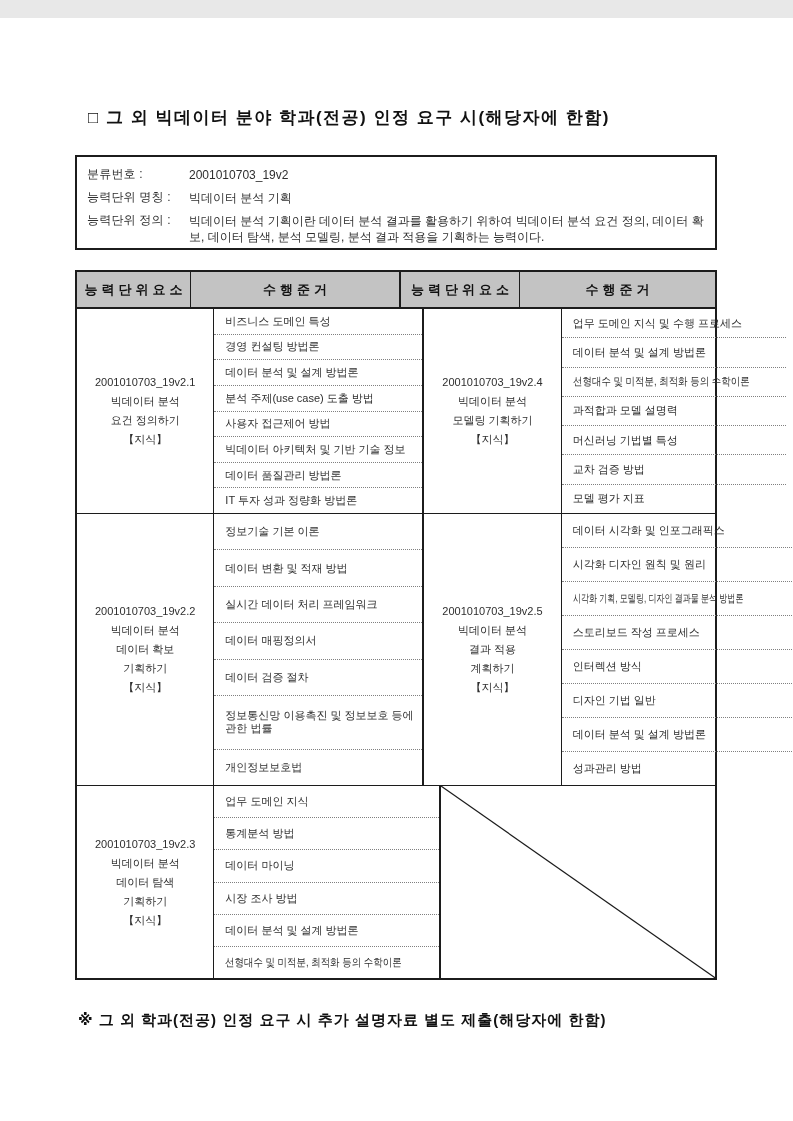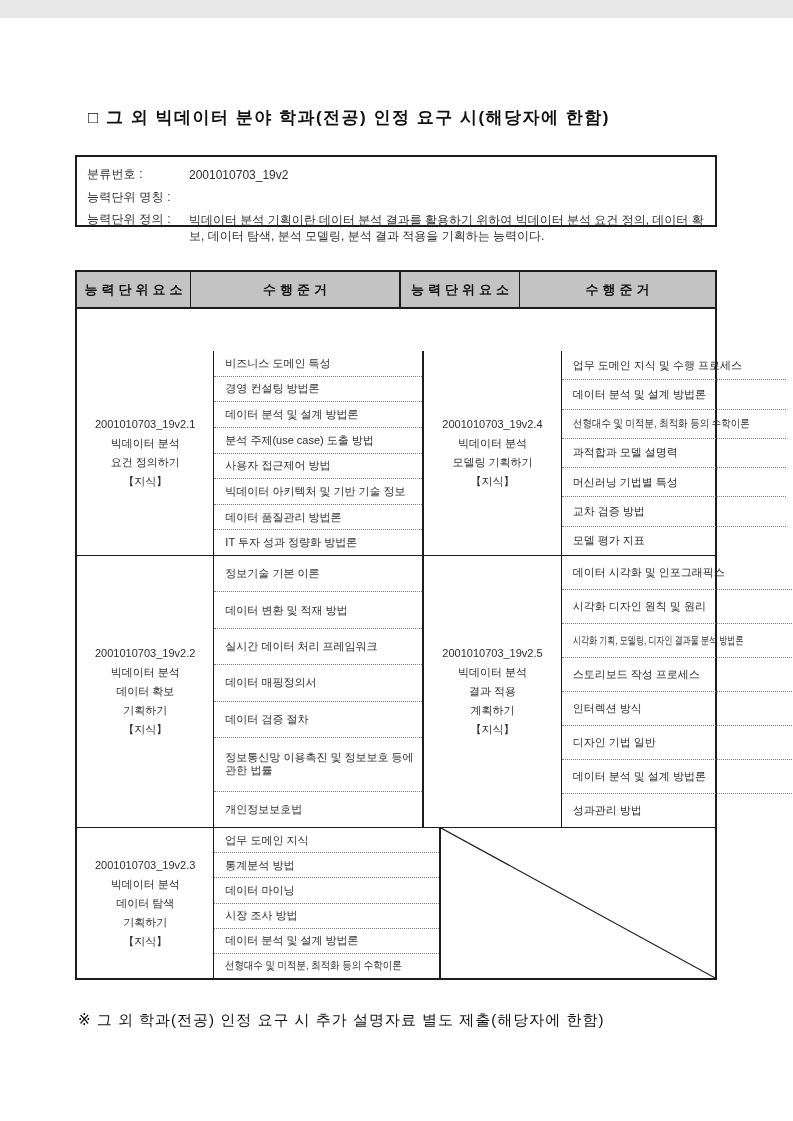--- a/index.html
+++ b/index.html
@@ -16,36 +16,35 @@
   
   .doc-title {
     position:absolute; left:88px; top:86px; width:640px;
     font-size:17px; font-weight:bold; color:#111;
     letter-spacing:1.5px; line-height:28px;
     white-space:nowrap;
   }
   
   .info-box {
     position:absolute; left:75px; top:137px;
-    width:642px; height:72px;
+    width:642px; height:95px;
     border:2px solid #1c1c1c;
     padding:10px 10px 6px 10px;
     font-size:12px;
   }
   .info-row { display:flex; margin-bottom:7px; line-height:15px; }
   .info-label { width:102px; flex:0 0 102px; letter-spacing:0.2px; }
   .info-value { flex:1; line-height:16px; }
   
   .ncs-table {
     position:absolute; left:75px; top:252px;
     width:642px; height:710px;
     border:2px solid #1c1c1c;
     display:flex; flex-direction:column;
     font-size:11px;
-    gap:42px;
   }
   .thead {
     flex:0 0 37px; display:flex;
     background:#c3c3c3;
     border-bottom:2px solid #1c1c1c;
     font-size:13px; font-weight:bold; color:#111;
   }
   .th {
     display:flex; align-items:center; justify-content:center;
     letter-spacing:4px; text-indent:4px;
@@ -75,38 +74,39 @@
   .cr-item.tall { flex:1.55; }
   .cr-item .txt { white-space:nowrap; }
   .cr-item.wrap .txt { white-space:normal; }
   .cr-item.sq1 .txt { transform:scaleX(0.86); transform-origin:left center; display:inline-block; }
   .cr-item.sq2 .txt { transform:scaleX(0.73); transform-origin:left center; display:inline-block; }
   .diag-cell { flex:1; position:relative; }
   .diag-cell svg { position:absolute; inset:0; width:100%; height:100%; display:block; }
   
   .doc-footer {
     position:absolute; left:78px; top:993px; width:660px;
-    font-size:15px; font-weight:normal; color:#111;
+    font-size:15px; font-weight:bold; color:#111;
     letter-spacing:1px; white-space:nowrap;
   }
 </style>
 </head>
 <body>
 
 <div class="page">
 
   <div class="doc-title">□ 그 외 빅데이터 분야 학과(전공) 인정 요구 시(해당자에 한함)</div>
 
   <div class="info-box">
     <div class="info-row">
       <div class="info-label">분류번호 :</div>
       <div class="info-value">2001010703_19v2</div>
     </div>
     <div class="info-row">
       <div class="info-label">능력단위 명칭 :</div>
+      <div class="info-value">빅데이터 분석 기획</div>
     </div>
     <div class="info-row">
       <div class="info-label">능력단위 정의 :</div>
       <div class="info-value">빅데이터 분석 기획이란 데이터 분석 결과를 활용하기 위하여 빅데이터 분석 요건 정의, 데이터 확보, 데이터 탐색, 분석 모델링, 분석 결과 적용을 기획하는 능력이다.</div>
     </div>
   </div>
 
   <div class="ncs-table">
     <div class="thead">
       <div class="th col-el1">능력단위요소</div>

